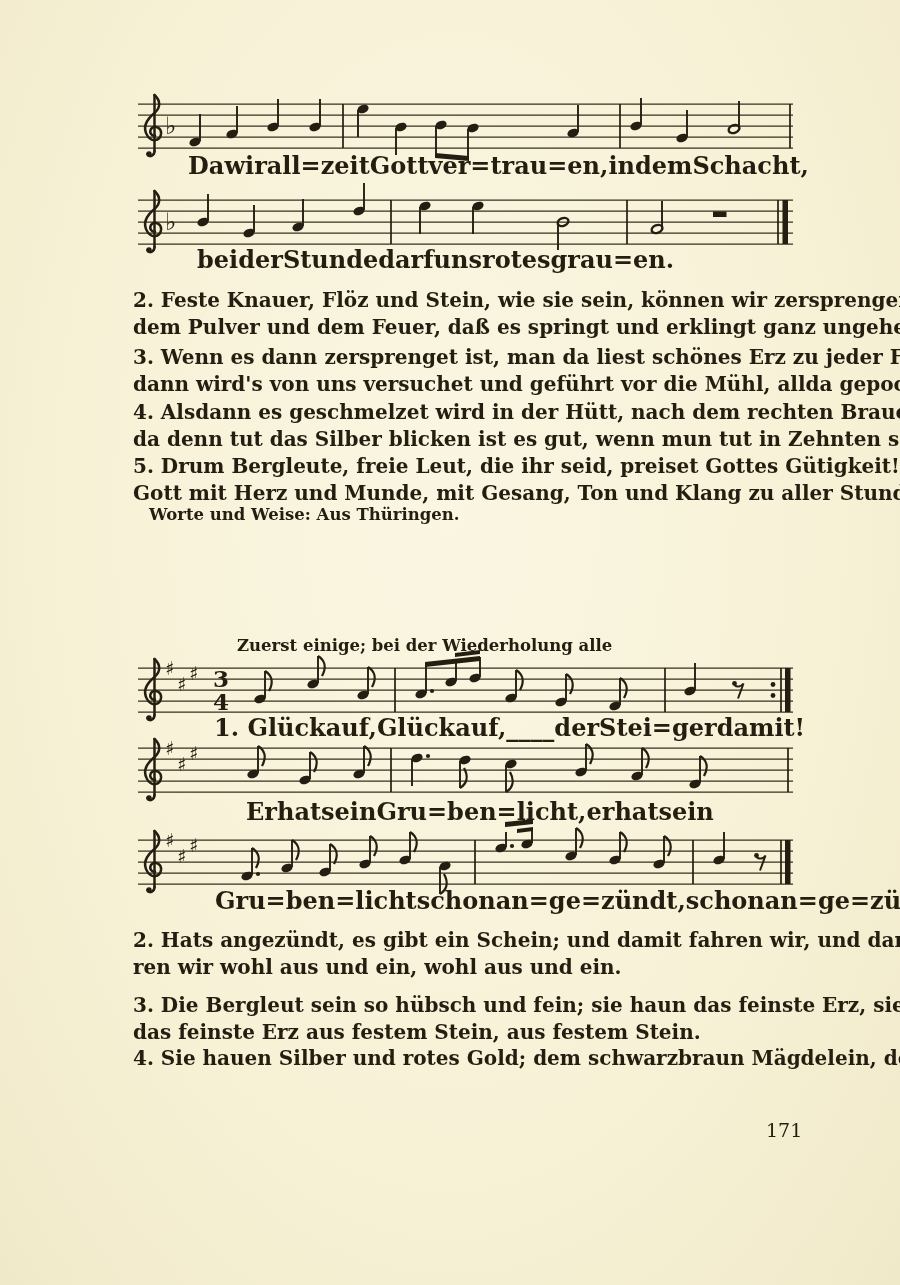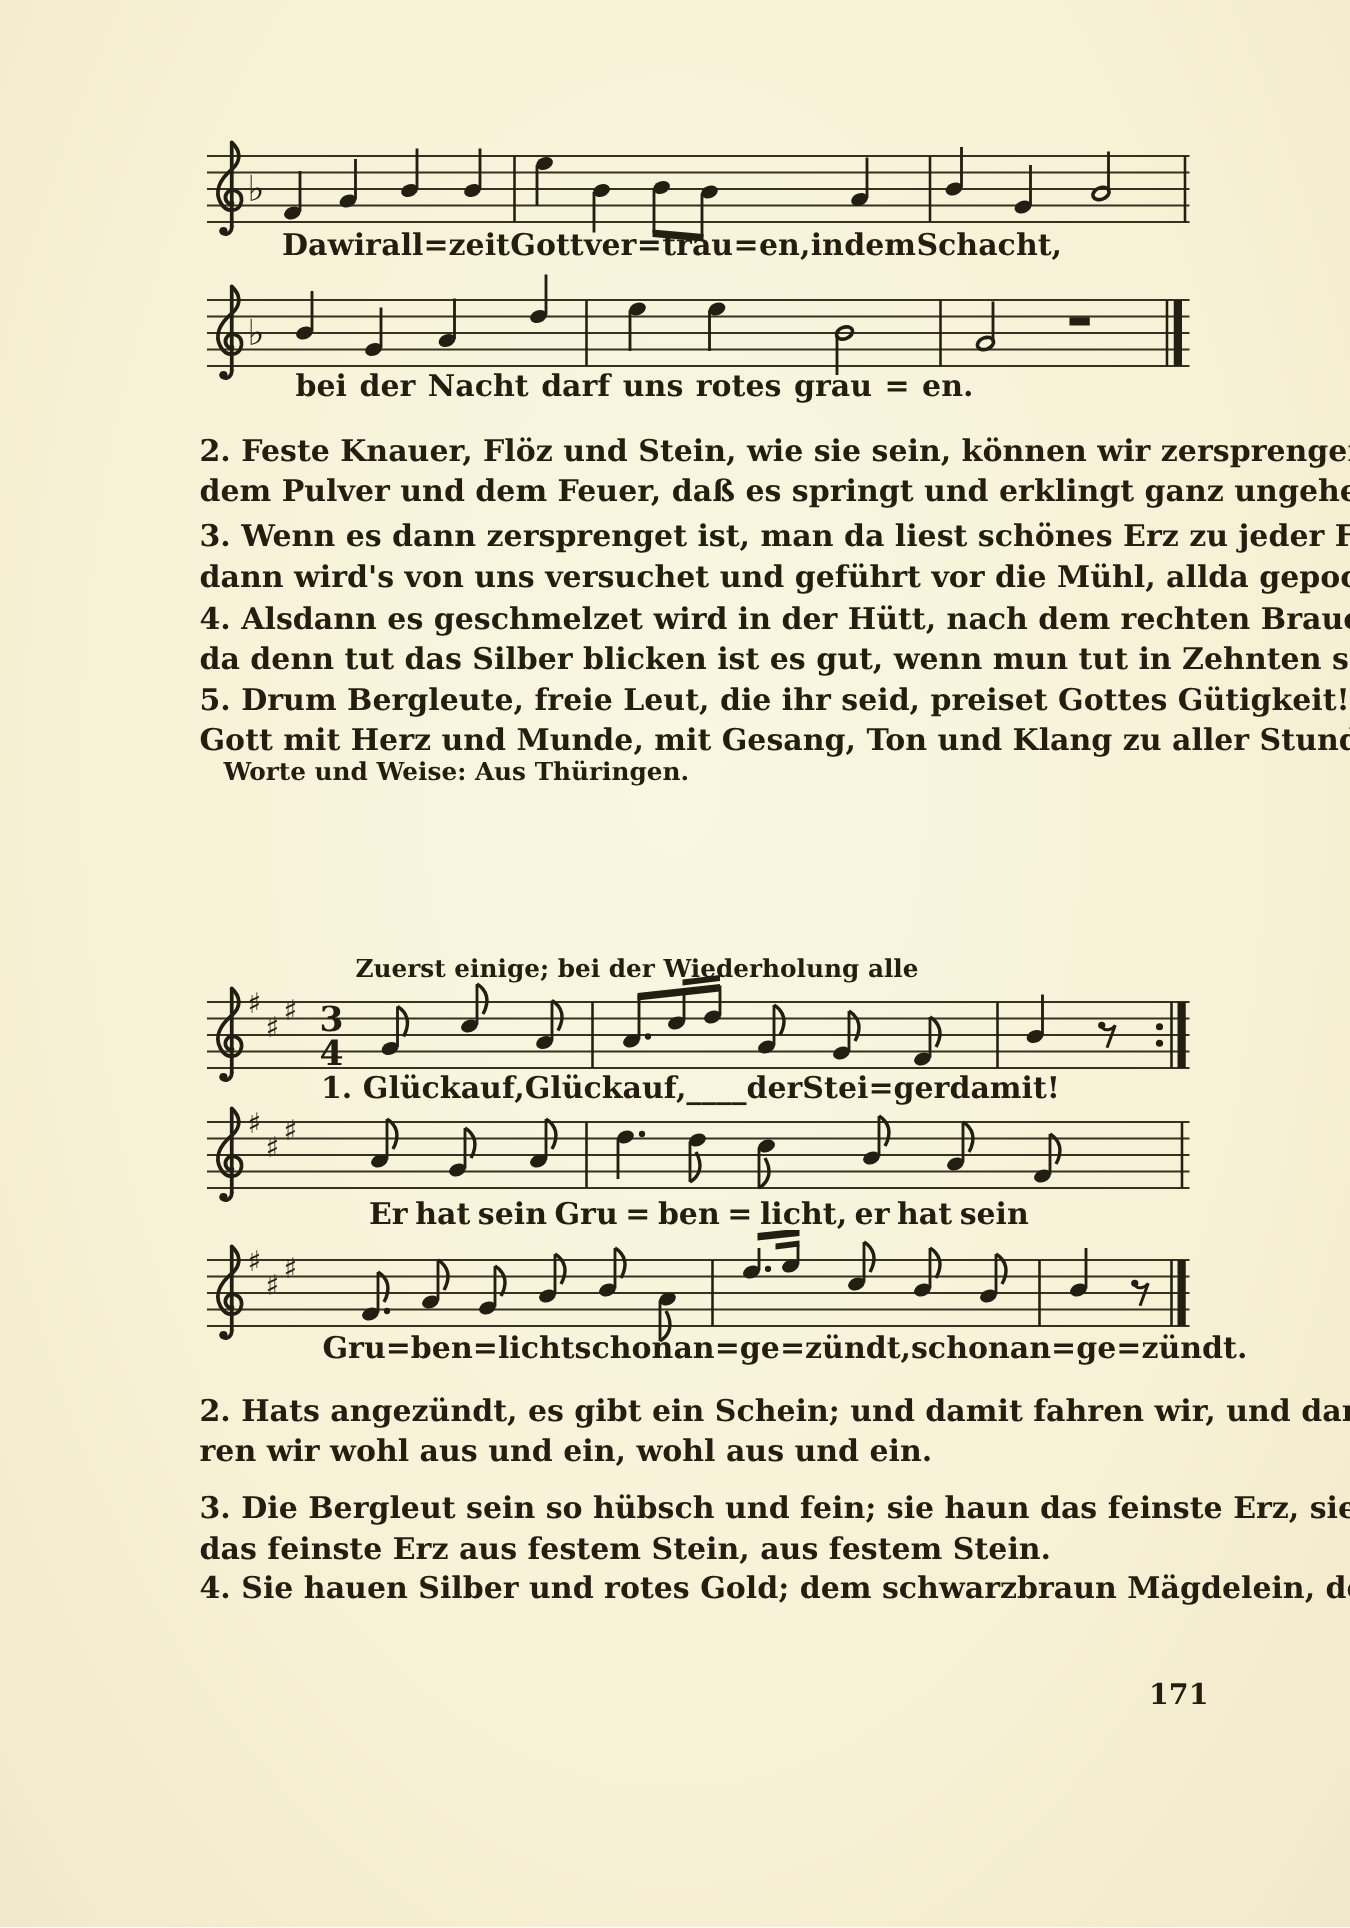--- a/index.html
+++ b/index.html
@@ -11,21 +11,21 @@
     font-family:"DejaVu Serif", serif;
     color:#261f13;
   }
   .staff-svg{position:absolute;}
   .st{stroke:#241e12;stroke-width:1.9;}
   .sline{stroke:#39311f;stroke-width:1.25;}
   .bar{stroke:#241e12;stroke-width:1.7;}
   .lyrics{
     position:absolute;display:flex;justify-content:space-between;
     font-family:"DejaVu Serif", serif;font-weight:bold;
-    font-size:20px;color:#241d10;white-space:nowrap;
+    font-size:24px;color:#241d10;white-space:nowrap;
   }
   .lyrics .tok{display:inline-block;}
   .verse{
     position:absolute;left:133px;width:664px;
     font-family:"DejaVu Serif", serif;font-weight:bold;
     font-size:20px;color:#241d10;
   }
   .vline{display:block;line-height:27px;white-space:nowrap;}
   .songtitle{
     position:absolute;left:130px;top:588px;
@@ -35,21 +35,21 @@
   .instruction{
     position:absolute;left:237px;top:636px;
     font-size:16.5px;font-weight:bold;color:#241d10;white-space:nowrap;text-align:right;
   }
   .source-note{
     position:absolute;left:133px;
     font-size:16.5px;font-weight:bold;color:#241d10;white-space:nowrap;margin-left:16px;
   }
   .page-number{
     position:absolute;left:766px;top:1119px;
-    font-size:19px;font-weight:bold;color:#241d10;
+    font-size:19px;font-weight:normal;color:#241d10;
   }
   .acc{font-family:"DejaVu Sans", sans-serif;fill:#241e12;font-weight:bold;}
   .tsig{font-family:"DejaVu Serif", serif;font-weight:bold;font-size:23px;fill:#241e12;}
 </style>
 </head>
 <body>
 
 <div id="page">
 
   <svg class="staff-svg" style="left:133px;top:84px;" width="665" height="100" viewBox="0 0 665 100">
@@ -190,21 +190,21 @@
           </g>
         <rect x="580" y="11.5" width="13.5" height="5.5" fill="#241e12"></rect>
         <line class="bar" x1="645" y1="0" x2="645" y2="44"></line>
         <rect x="649.5" y="0" width="5.5" height="44" fill="#241e12"></rect>
       </g>
     </g>
   </svg>
   <div class="lyrics" style="left:197px;top:245px;width:452px;">
       <span class="tok">bei</span>
       <span class="tok">der</span>
-      <span class="tok">Nacht</span>
+      <span class="tok">Stunde</span>
       <span class="tok">darf</span>
       <span class="tok">uns</span>
       <span class="tok">rotes</span>
       <span class="tok">grau</span>
       <span class="tok">=</span>
       <span class="tok">en.</span>
     </div>
 
   <div class="verse" style="top:287px;">
     <span class="vline">2. Feste Knauer, Flöz und Stein, wie sie sein, können wir zersprengen fein, mit</span>

